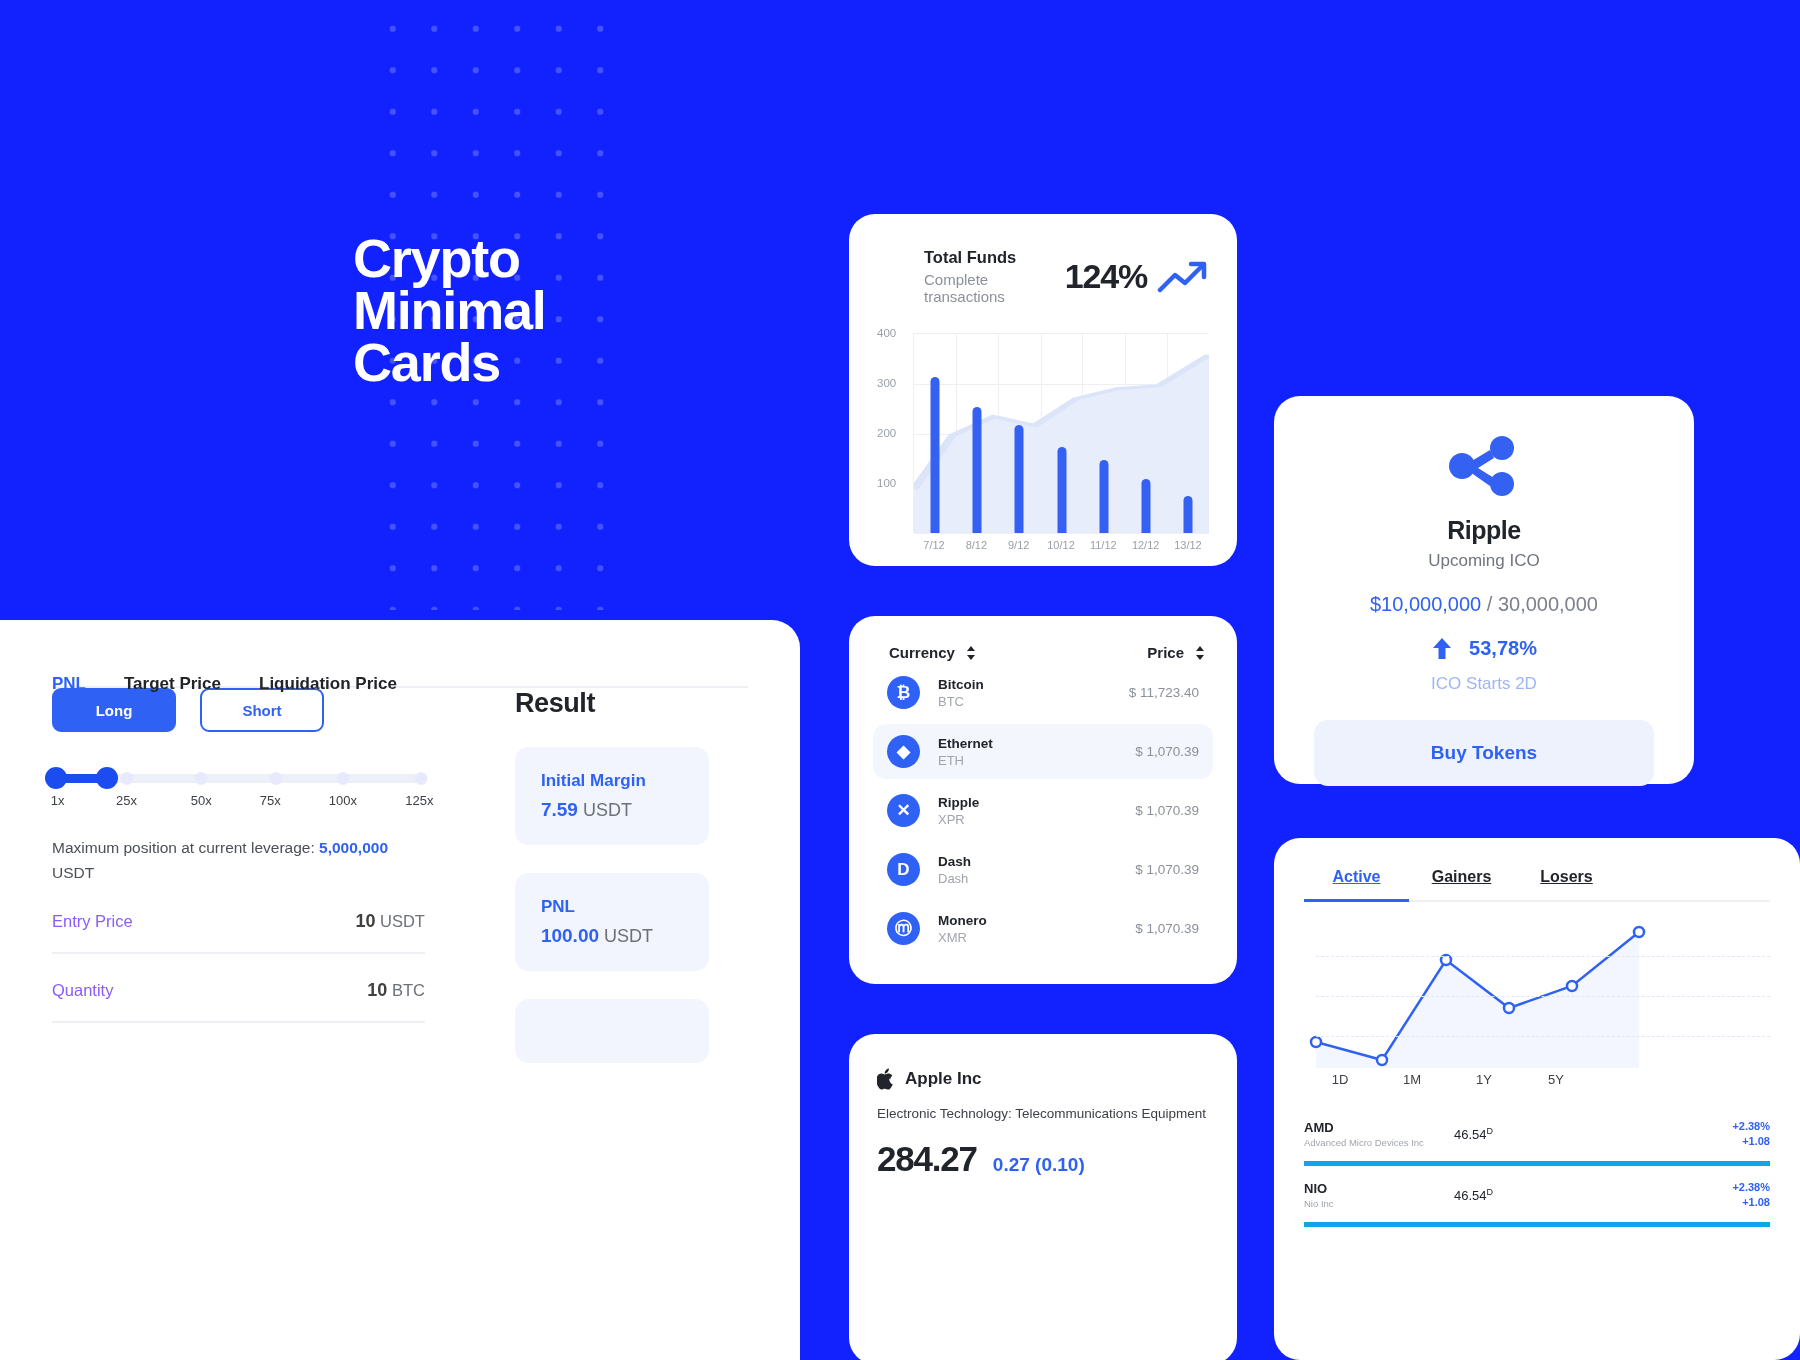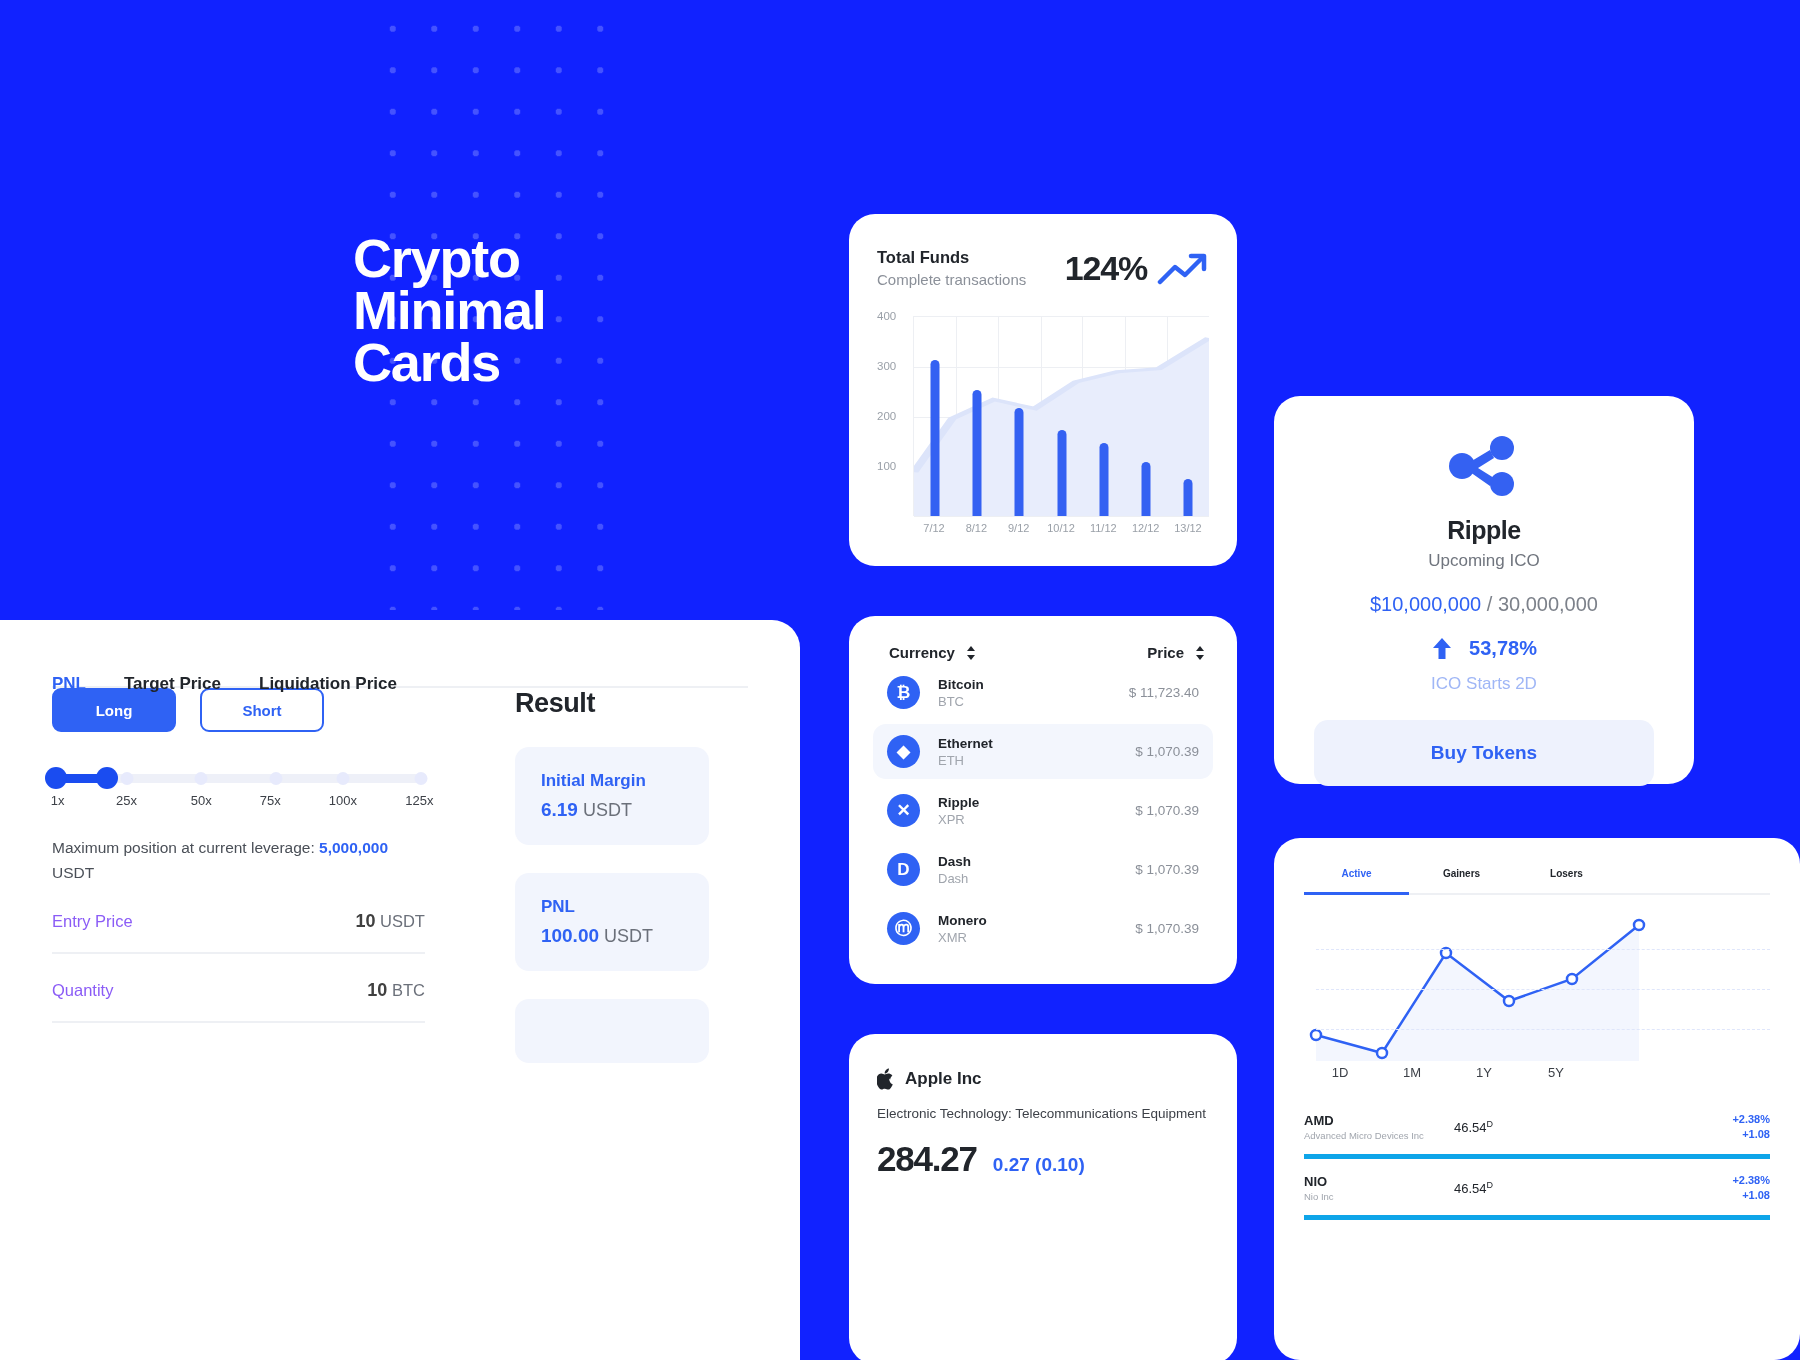--- a/index.html
+++ b/index.html
@@ -90,21 +90,21 @@
   .result-box {
     margin-top: 28px; background: #f2f5fd; border-radius: 14px;
     padding: 24px 26px; width: 194px;
   }
   .result-box .rb-label { font-size: 17px; font-weight: bold; color: #2f62f4; }
   .result-box .rb-value { margin-top: 8px; font-size: 18px; color: #6b707a; }
   .result-box .rb-value b { color: #2f62f4; font-weight: bold; font-size: 19px; }
 
   
   #funds-card { left: 849px; top: 214px; width: 388px; height: 352px; padding: 34px 28px 18px; }
-  #funds-head { display: flex; justify-content: space-between; align-items: flex-end; }
+  #funds-head { display: flex; justify-content: space-between; align-items: center; margin-left: 47px; }
   #funds-title { font-size: 16.5px; font-weight: bold; }
   #funds-sub { font-size: 15px; color: #8b9099; margin-top: 4px; }
   #funds-pct { font-size: 34px; font-weight: bold; letter-spacing: -1.2px; }
   #funds-head-right { display: flex; align-items: center; gap: 10px; }
 
   #funds-chart { position: relative; margin-top: 22px; height: 232px; }
   .yaxis-lbl { position: absolute; left: 0; font-size: 11.5px; color: #9aa0a8; }
   #plot {
     position: absolute; left: 36px; right: 0; top: 6px; height: 200px;
     border-left: 1px solid #edeff3; border-top: 1px solid #edeff3;
@@ -170,22 +170,22 @@
   #buy-tokens {
     margin-top: 26px; background: #eef2fd; border-radius: 14px; height: 66px;
     display: flex; align-items: center; justify-content: center;
     font-size: 19px; font-weight: bold; color: #2f62f4; cursor: pointer;
   }
 
   
   #stocks-card { left: 1274px; top: 838px; width: 526px; height: 522px; border-radius: 26px; padding: 28px 30px; }
   #stk-tabs { display: flex; border-bottom: 2px solid #eef0f4; }
   .stk-tab {
-    font-size: 10px; font-weight: bold; color: #21252b; width: 105px; text-align: center;
-    padding-bottom: 13px; border-bottom: 3px solid transparent; cursor: pointer; position: relative; top: 2px;
+    font-size: 16px; font-weight: bold; color: #21252b; width: 105px; text-align: center;
+    padding-bottom: 13px; border-bottom: 3px solid transparent; cursor: pointer; position: relative; top: 2px; text-decoration: underline;
   }
   .stk-tab.active { color: #2f62f4; border-bottom-color: #2f62f4; }
   #stk-chart { position: relative; height: 150px; margin-top: 16px; }
   .dash { position: absolute; left: 12px; right: 0; border-top: 1px dashed #dfe6fb; }
   #stk-range { display: flex; margin-top: 4px; }
   .stk-rng { width: 72px; text-align: center; font-size: 13px; color: #3d4148; cursor: pointer; }
   .stk-row { display: flex; align-items: center; padding: 14px 0 12px; border-bottom: 5px solid #0ea5e9; }
   .stk-sym { width: 150px; }
   .stk-sym .s1 { font-size: 13px; font-weight: bold; }
   .stk-sym .s2 { font-size: 9.5px; color: #a0a5ad; margin-top: 2px; }
@@ -248,21 +248,21 @@
       <div class="field-row">
         <span class="field-label">Quantity</span>
         <span class="field-value"><b>10</b> <span>BTC</span></span>
       </div>
     </div>
 
     <div id="pnl-right">
       <div id="result-title">Result</div>
       <div class="result-box">
         <div class="rb-label">Initial Margin</div>
-        <div class="rb-value"><b>6.19</b> <span>USDT</span></div>
+        <div class="rb-value"><b>7.59</b> <span>USDT</span></div>
       </div>
       <div class="result-box">
         <div class="rb-label">PNL</div>
         <div class="rb-value"><b>100.00</b> <span>USDT</span></div>
       </div>
       <div class="result-box" style="height:64px"></div>
     </div>
   </div>
 </div>
 

